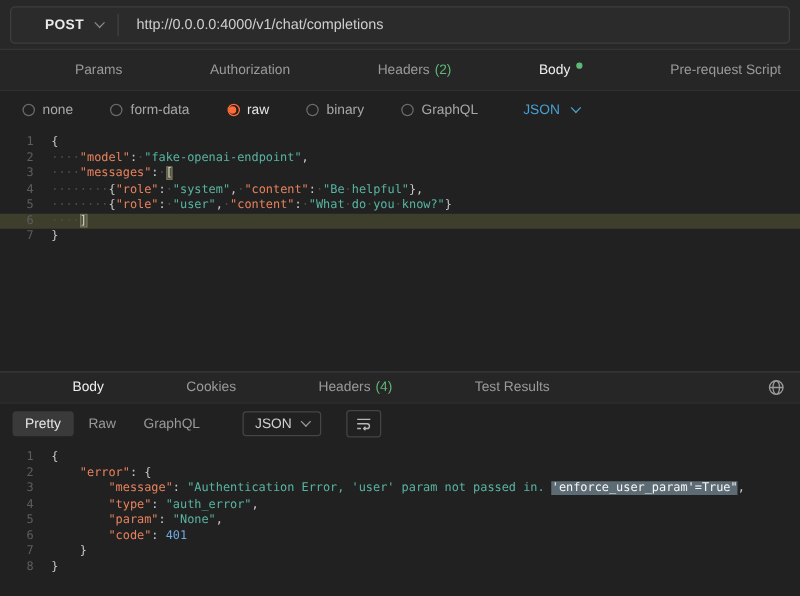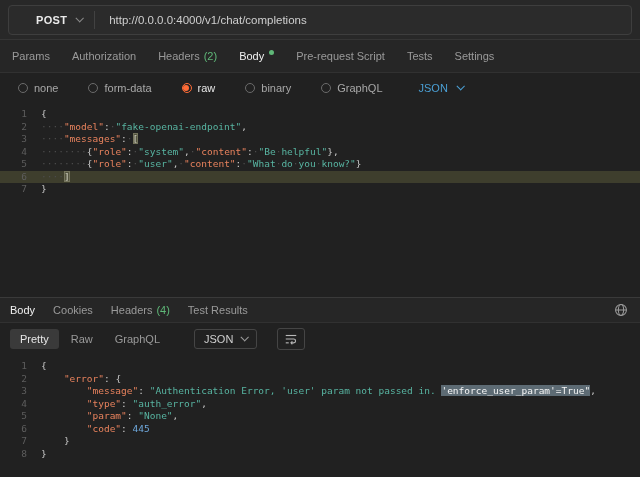--- a/index.html
+++ b/index.html
@@ -26,21 +26,21 @@
     transform:rotate(45deg) translateY(-1px); margin-left:9px; margin-bottom:3px; color:#8a8a8a;
   }
   .vdiv { width:1px; height:18px; background:#424242; margin:0 2px; }
   .url-text { padding:0 12px; color:#cfcfcf; font-size:11.5px; flex:1; white-space:nowrap; overflow:hidden; }
 
   
   .req-tabs {
     display:flex; align-items:center; gap:22px;
     background:#262626; height:33px; padding:0 12px; border-bottom:1px solid #313131;
   }
-  .tab { color:#9a9a9a; cursor:pointer; display:flex; align-items:center; white-space:nowrap; }
+  .tab { color:#9a9a9a; cursor:pointer; display:flex; align-items:center; white-space:nowrap;margin-left:48px; }
   .tab.active { color:#f0f0f0; }
   .count { color:var(--c-green,#5fb878); margin-left:4px; }
   .dot {
     width:5px; height:5px; border-radius:50%; background:var(--c-green,#5fb878);
     display:inline-block; margin-left:5px; transform:translateY(-4px);
   }
 
   
   .radio-row { display:flex; align-items:center; gap:30px; height:30px; padding:0 18px; background:#212121; }
   .radio { display:flex; align-items:center; gap:6px; color:#a8a8a8; cursor:pointer; white-space:nowrap; }
@@ -199,16 +199,16 @@
     </svg>
   </div>
 </div>
 
 <div class="editor response-editor" id="response-editor">
     <div class="code-line"><span class="ln">1</span><span class="lc"><span class="tok-p">{</span></span></div>
     <div class="code-line"><span class="ln">2</span><span class="lc"><span class="tok-w">    </span><span class="tok-k">"error"</span><span class="tok-p">: {</span></span></div>
     <div class="code-line"><span class="ln">3</span><span class="lc"><span class="tok-w">        </span><span class="tok-k">"message"</span><span class="tok-p">: </span><span class="tok-s">"Authentication Error, 'user' param not passed in. </span><span class="tok-sel">'enforce_user_param'=True"</span><span class="tok-p">,</span></span></div>
     <div class="code-line"><span class="ln">4</span><span class="lc"><span class="tok-w">        </span><span class="tok-k">"type"</span><span class="tok-p">: </span><span class="tok-s">"auth_error"</span><span class="tok-p">,</span></span></div>
     <div class="code-line"><span class="ln">5</span><span class="lc"><span class="tok-w">        </span><span class="tok-k">"param"</span><span class="tok-p">: </span><span class="tok-s">"None"</span><span class="tok-p">,</span></span></div>
-    <div class="code-line"><span class="ln">6</span><span class="lc"><span class="tok-w">        </span><span class="tok-k">"code"</span><span class="tok-p">: </span><span class="tok-n">445</span></span></div>
+    <div class="code-line"><span class="ln">6</span><span class="lc"><span class="tok-w">        </span><span class="tok-k">"code"</span><span class="tok-p">: </span><span class="tok-n">401</span></span></div>
     <div class="code-line"><span class="ln">7</span><span class="lc"><span class="tok-w">    </span><span class="tok-p">}</span></span></div>
     <div class="code-line"><span class="ln">8</span><span class="lc"><span class="tok-p">}</span></span></div>
   </div>
 
 </body></html>

